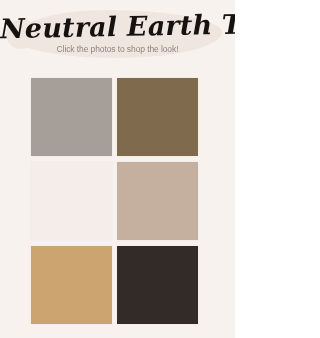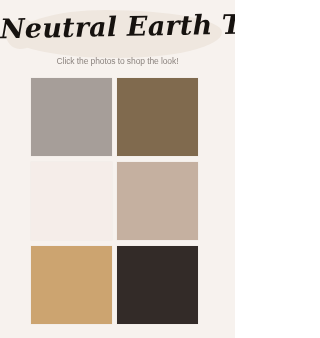--- a/index.html
+++ b/index.html
@@ -99,21 +99,21 @@
   }
 </style>
 </head>
 <body>
 
 <div id="board" style="background: rgb(247, 242, 238);">
 
   <div id="header">
     <div id="brush-stroke" style="background: rgb(239, 231, 223);"></div>
     <div id="title" style="color: rgb(22, 18, 15);">Neutral Earth Tones</div>
-    <div id="subtitle" style="color: rgb(141, 133, 128); margin-top: 12px;">Click the photos to shop the look!</div>
+    <div id="subtitle" style="color: rgb(141, 133, 128);">Click the photos to shop the look!</div>
   </div>
 
   <div id="swatch-grid">
     <div class="swatch" style="background: rgb(166, 158, 153);"></div>
     <div class="swatch" style="background: rgb(128, 106, 78);"></div>
     <div class="swatch" style="background: rgb(245, 237, 233);"></div>
     <div class="swatch" style="background: rgb(197, 176, 160);"></div>
     <div class="swatch" style="background: rgb(204, 164, 112);"></div>
     <div class="swatch" style="background: rgb(51, 43, 40);"></div>
   </div>

